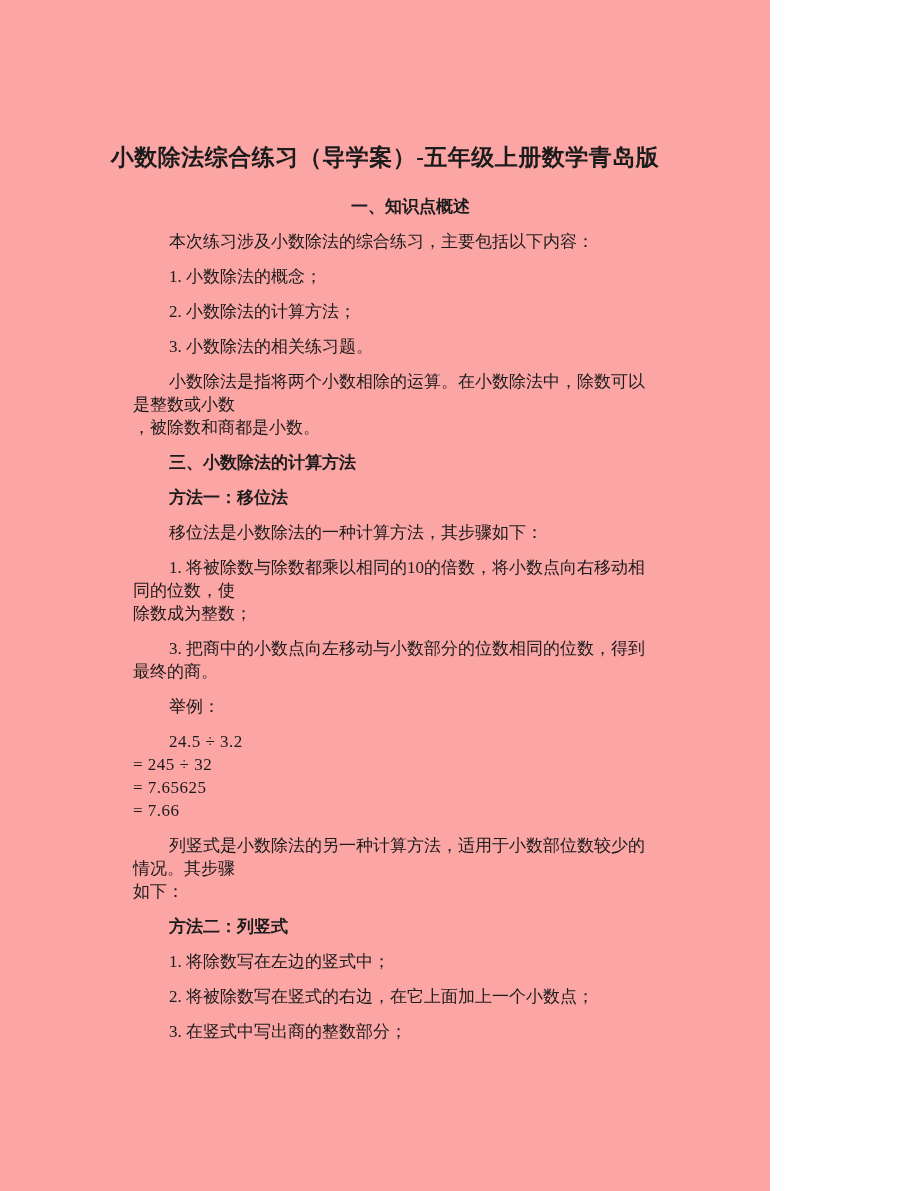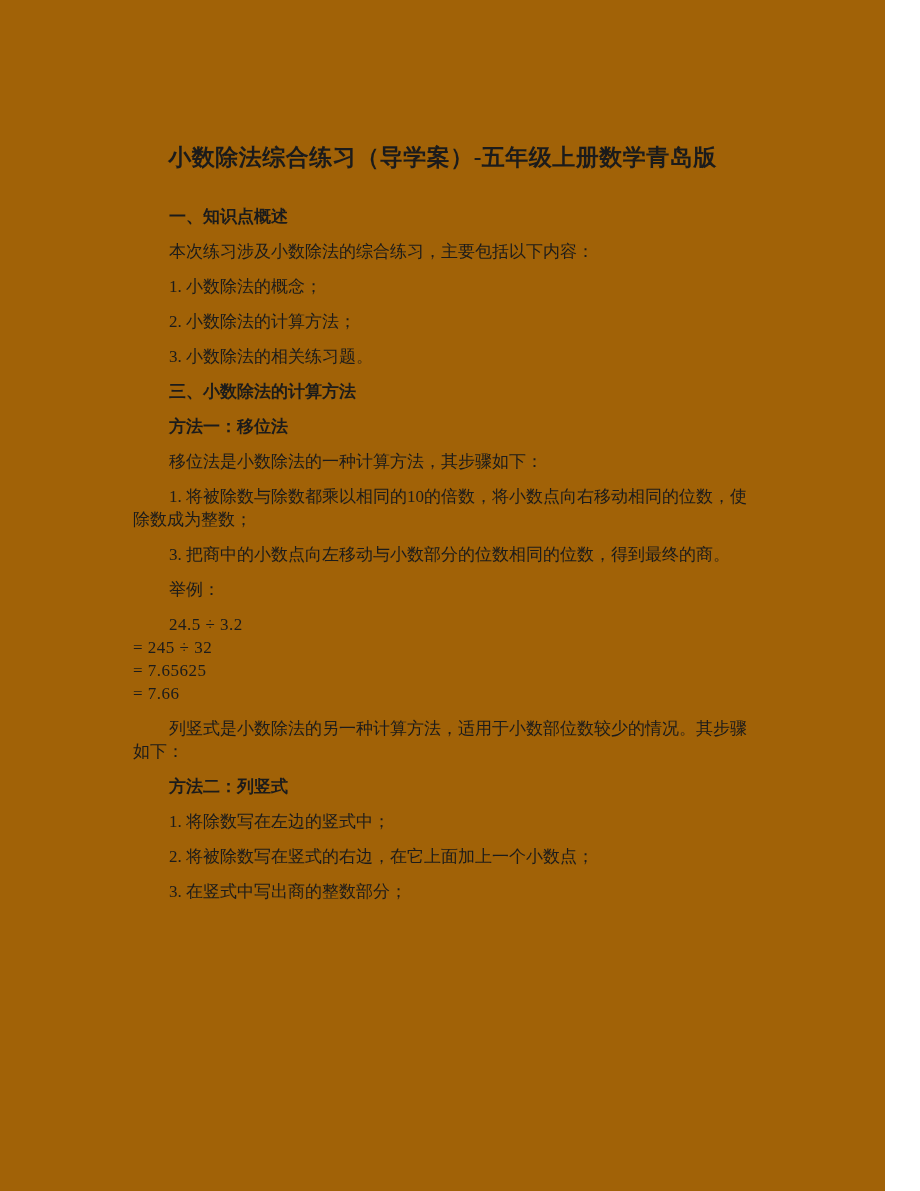--- a/index.html
+++ b/index.html
@@ -9,23 +9,23 @@
   }
   body {
     width: 920px;
     height: 1191px;
     overflow: hidden;
     color: #1b1b1b;
     font-family: "Liberation Serif", "DejaVu Serif", serif;
   }
   .page {
     position: relative;
-    width: 885px;
+    width: 770px;
     height: 1191px;
-    background: #a16207;
+    background: #fca5a5;
   }
   .doc-title {
     padding-top: 143px;
     text-align: center;
     font-size: 23px;
     line-height: 30px;
     font-weight: bold;
     letter-spacing: 0.5px;
   }
   .content {
@@ -34,21 +34,22 @@
   }
   .block {
     font-size: 17px;
     line-height: 23px;
     margin: 12px 0 0 0;
     text-indent: 36px;
     white-space: pre-line; 
     text-align: left;
   }
   .content > .block:first-child {
-    margin-top: 32px;
+    margin-top: 22px;
+    text-align: center;
   }
   .heading, .subheading {
     font-weight: bold;
   }
   .equation {
     letter-spacing: 0.5px;
   }
 </style>
 </head>
 <body>
@@ -58,20 +59,22 @@
   <div class="doc-title">小数除法综合练习（导学案）-五年级上册数学青岛版</div>
 
   <div class="content">
 
     <div class="block heading">一、知识点概述</div>
     <div class="block paragraph">本次练习涉及小数除法的综合练习，主要包括以下内容：</div>
     <div class="block list-item">1. 小数除法的概念；</div>
     <div class="block list-item">2. 小数除法的计算方法；</div>
     <div class="block list-item">3. 小数除法的相关练习题。</div>
 
+    <div class="block paragraph">小数除法是指将两个小数相除的运算。在小数除法中，除数可以是整数或小数
+，被除数和商都是小数。</div>
 
     <div class="block heading">三、小数除法的计算方法</div>
 
     <div class="block subheading">方法一：移位法</div>
     <div class="block paragraph">移位法是小数除法的一种计算方法，其步骤如下：</div>
     <div class="block list-item">1. 将被除数与除数都乘以相同的10的倍数，将小数点向右移动相同的位数，使
 除数成为整数；</div>
     <div class="block list-item">3. 把商中的小数点向左移动与小数部分的位数相同的位数，得到最终的商。</div>
     <div class="block paragraph">举例：</div>
     <div class="block equation">24.5 ÷ 3.2

